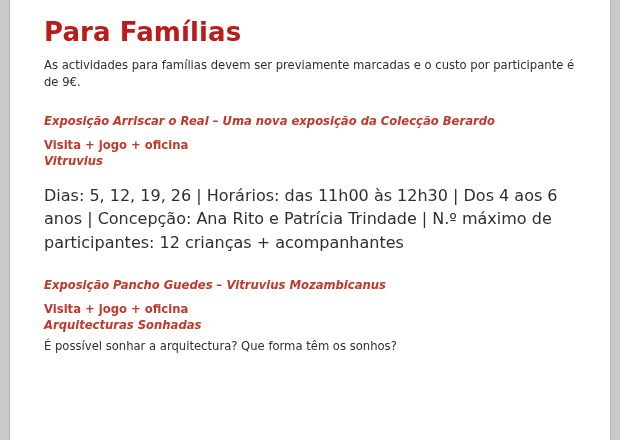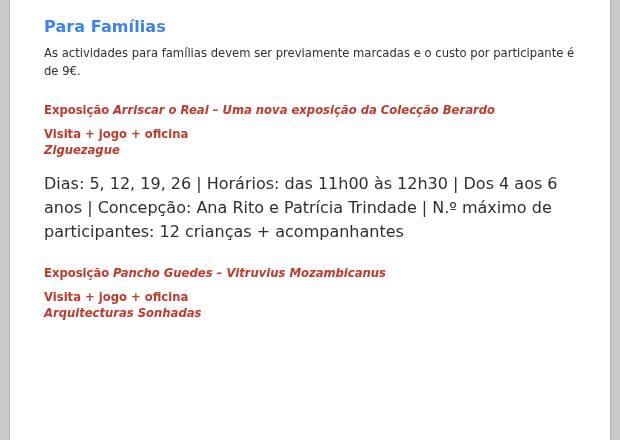--- a/index.html
+++ b/index.html
@@ -45,22 +45,22 @@
     left: 11px;
     right: 11px;
     top: 0;
     bottom: 0;
     background: #ffffff;
     padding: 18px 27px 0 33px;
     box-sizing: border-box;
   }
 
   .doc-title {
-    color: #3b82f6;
-    font-size: 16px;
+    color: #b91c1c;
+    font-size: 26px;
     font-weight: bold;
     letter-spacing: 0.1px;
     margin: 0 0 9px 0;
     line-height: 1.15;
   }
   .intro {
     color: #2f2f2f;
     font-size: 11.6px;
     line-height: 1.48;
     margin: 0;
@@ -74,20 +74,21 @@
 
   .expo-line {
     font-size: 11.6px;
     line-height: 1.4;
     margin: 0 0 9px 0;
     color: #c0392b;
   }
   .expo-label {
     font-weight: bold;
     color: #c0392b;
+    font-style: italic;
   }
   .expo-name {
     font-style: italic;
     font-weight: bold;
     color: #c0392b;
     text-align: center;
   }
 
   .activity-type {
     color: #c0392b;
@@ -136,28 +137,29 @@
 
     <p class="intro">As actividades para famílias devem ser previamente marcadas e o custo por participante é de 9€.</p>
 
     <div class="section">
       <p class="expo-line">
         <span class="expo-label">Exposição</span>
         <span> </span>
         <span class="expo-name">Arriscar o Real – Uma nova exposição da Colecção Berardo</span>
       </p>
       <p class="activity-type">Visita + jogo + oficina</p>
-      <p class="activity-title">Ziguezague</p>
+      <p class="activity-title">Vitruvius</p>
       <p class="details">Dias: 5, 12, 19, 26 | Horários: das 11h00 às 12h30 | Dos 4 aos 6 anos | Concepção: Ana Rito e Patrícia Trindade | N.º máximo de participantes: 12 crianças + acompanhantes</p>
     </div>
 
     <div class="section second">
       <p class="expo-line">
         <span class="expo-label">Exposição</span>
         <span> </span>
         <span class="expo-name">Pancho Guedes – Vitruvius Mozambicanus</span>
       </p>
       <p class="activity-type">Visita + jogo + oficina</p>
       <p class="activity-title">Arquitecturas Sonhadas</p>
+      <p class="body-text">É possível sonhar a arquitectura? Que forma têm os sonhos?</p>
     </div>
 
   </div>
 </div>
 
 </body></html>

